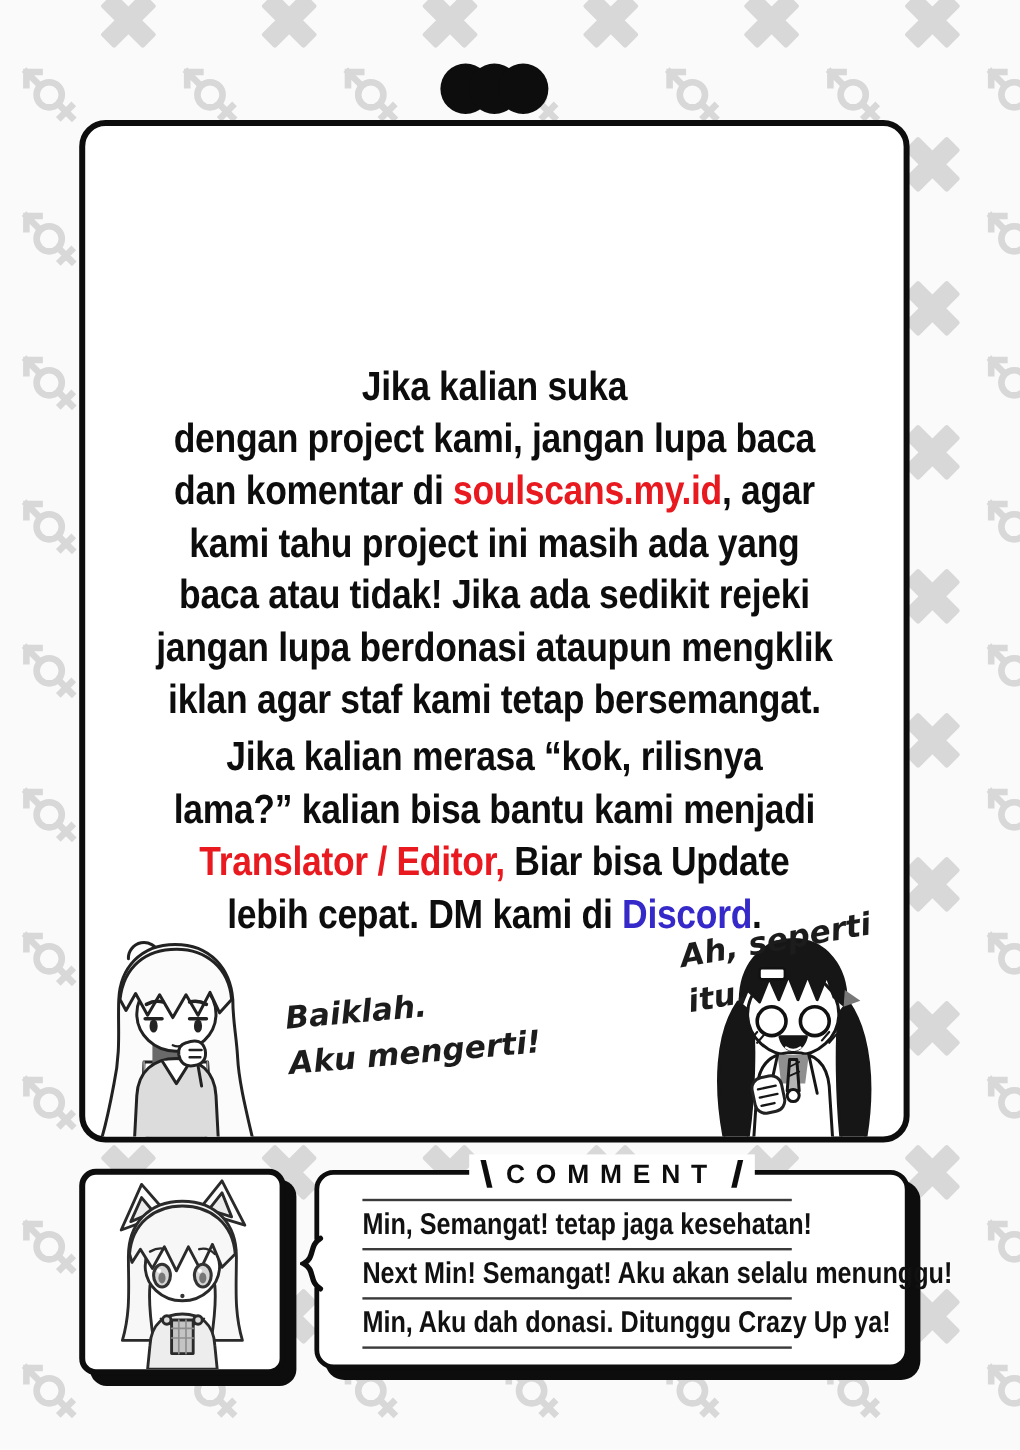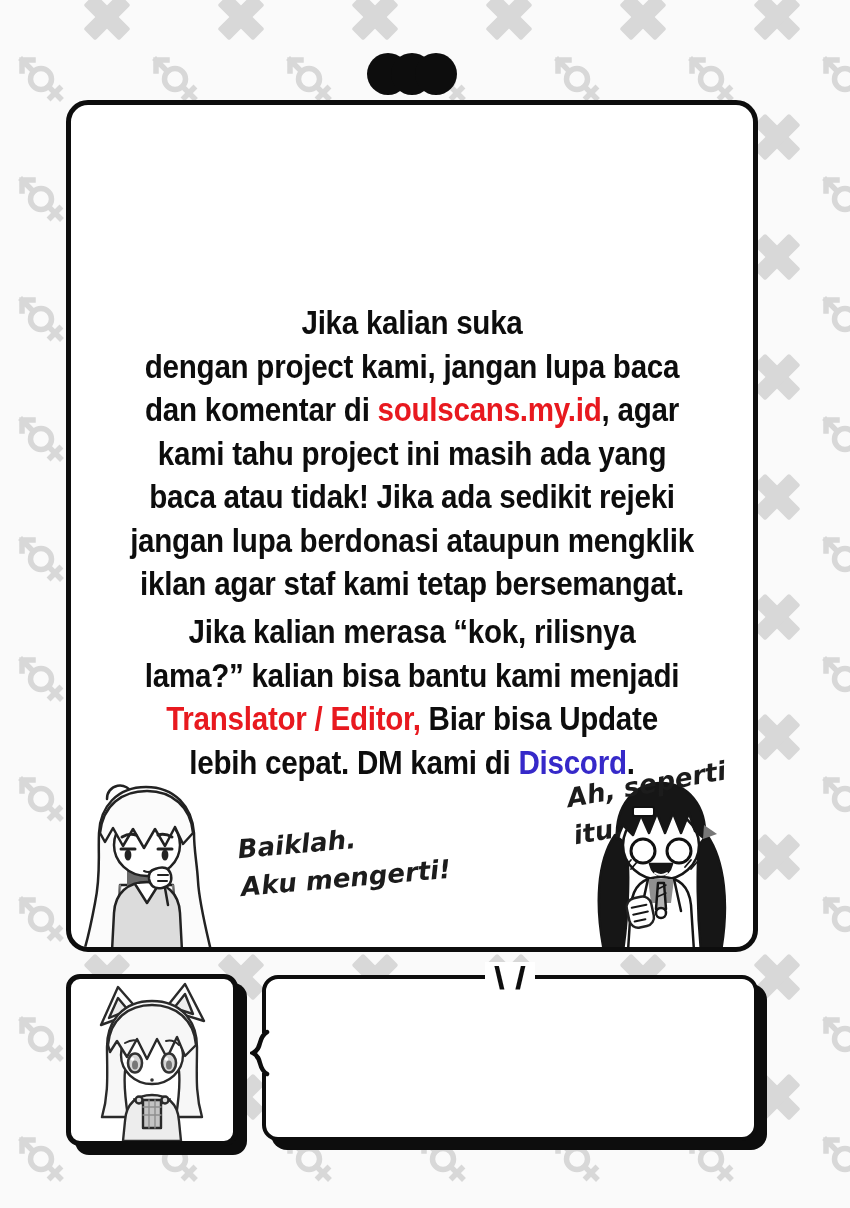--- a/index.html
+++ b/index.html
@@ -801,24 +801,30 @@
       <path d="M72 128 h18 M72 136 h18 M78 121 v28 M84 121 v28" stroke="#8e8e8e" stroke-width="1.4"></path>
       <circle cx="68" cy="121" r="3.5" fill="#dcdcdc"></circle>
       <circle cx="94" cy="121" r="3.5" fill="#dcdcdc"></circle>
     </svg>
   </div>
 
   <div class="bubble">
     <div class="bubble-header">
       <span class="header-pill">
         <span class="hdr-slash">\</span>
+        <span class="hdr-label">COMMENT</span>
         <span class="hdr-slash">/</span>
       </span>
     </div>
     <div class="notch">
       <svg width="20" height="48" viewBox="0 0 20 48">
         <rect x="10" y="4" width="10" height="40" fill="#fff"></rect>
         <path d="M17 3 C7 9 13 19 3 24 C13 29 7 39 17 45" fill="none" stroke="#0d0d0d" stroke-width="4.5" stroke-linecap="round"></path>
       </svg>
     </div>
+    <div class="comment-list">
+      <div class="comment-row">Min, Semangat! tetap jaga kesehatan!</div>
+      <div class="comment-row">Next Min! Semangat! Aku akan selalu menunggu!</div>
+      <div class="comment-row">Min, Aku dah donasi. Ditunggu Crazy Up ya!</div>
+    </div>
   </div>
 
 </div>
 
 </body></html>

